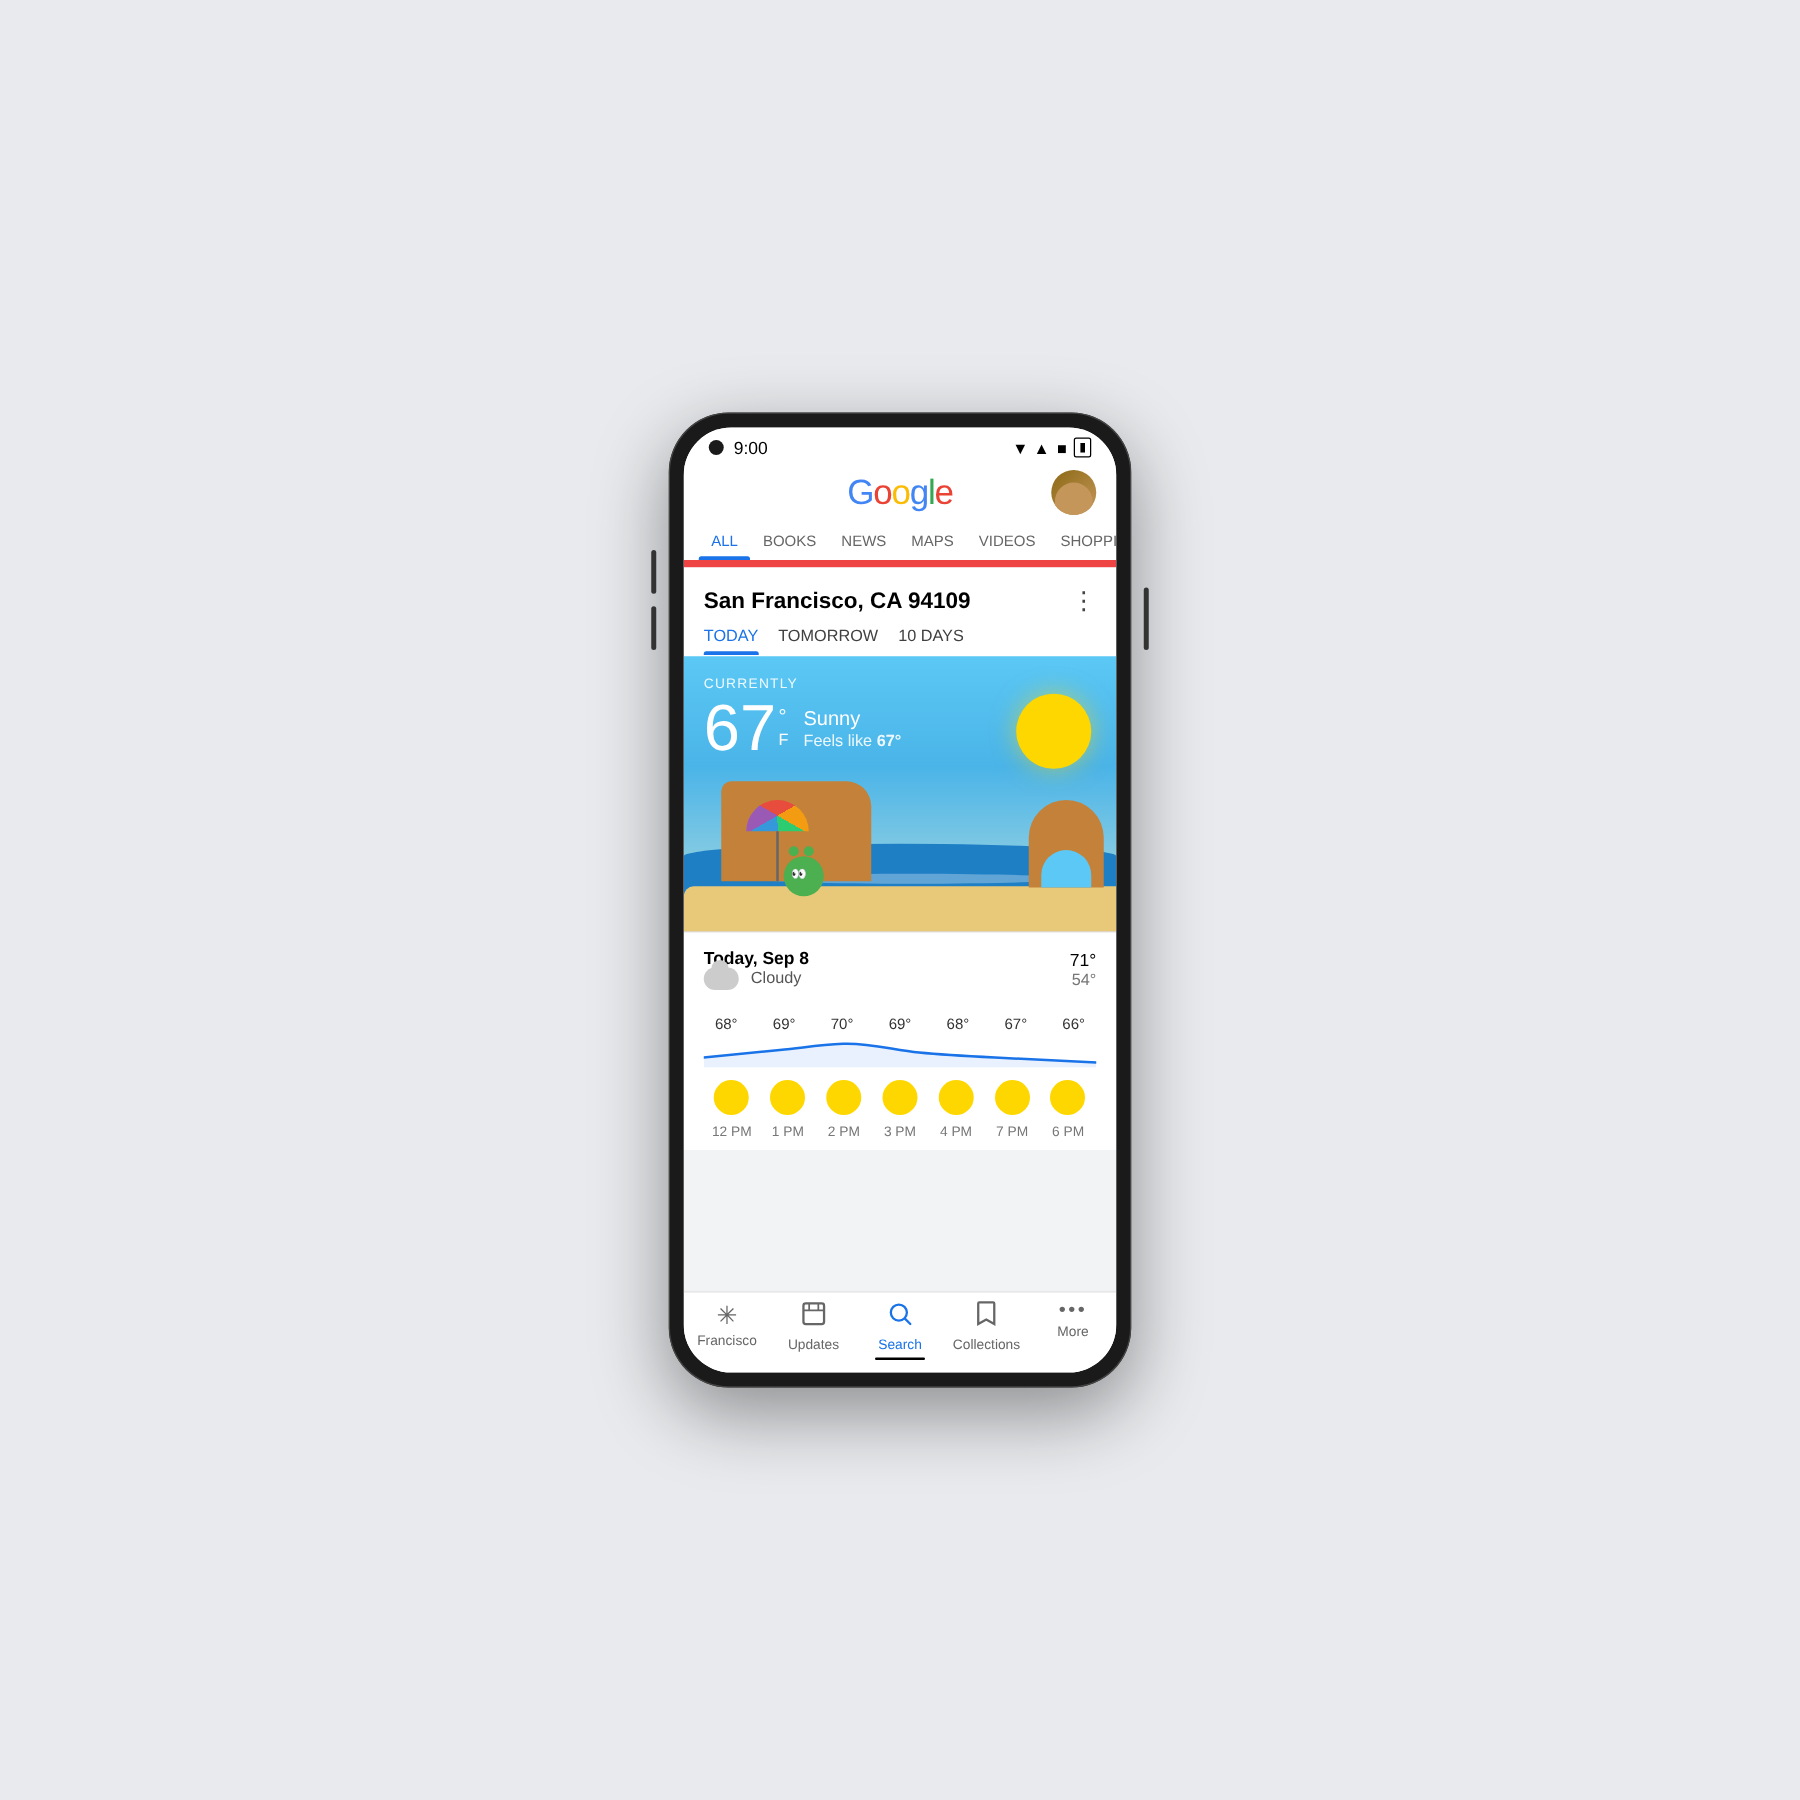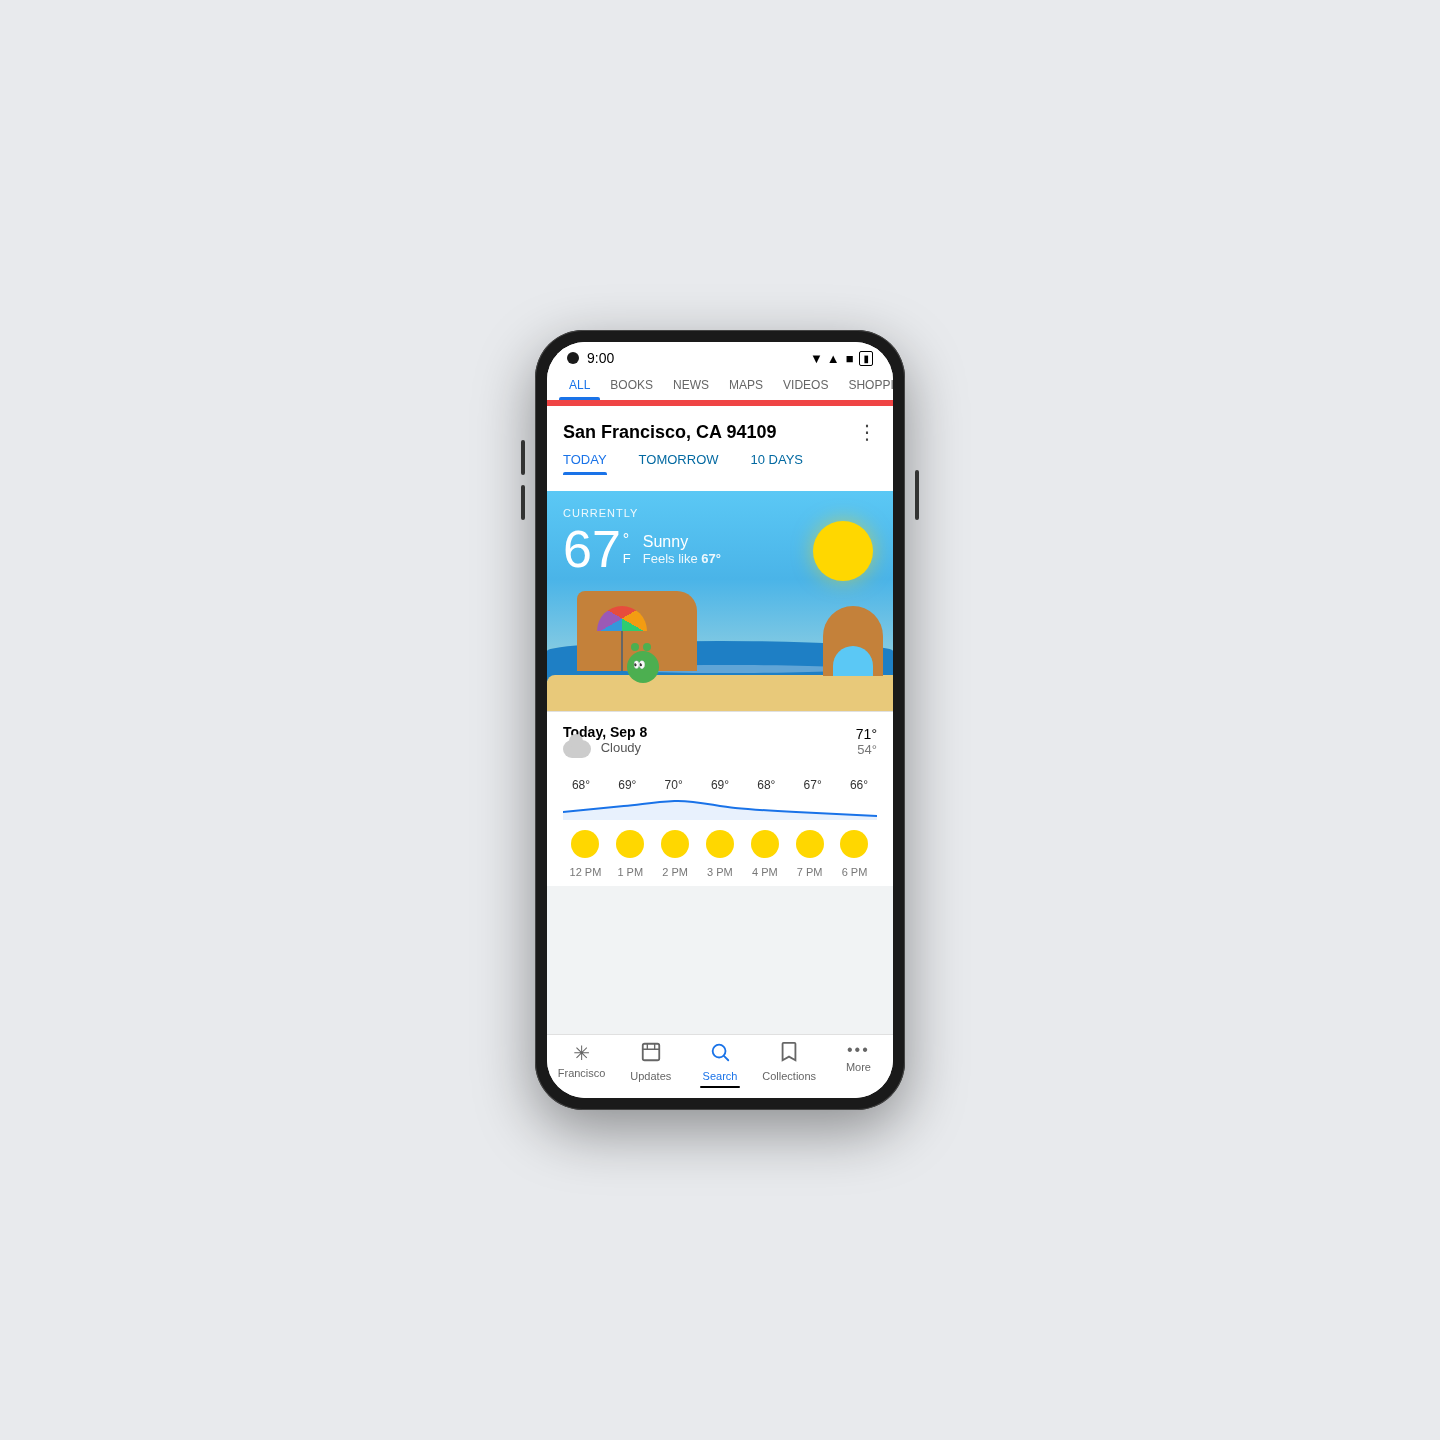--- a/index.html
+++ b/index.html
@@ -206,27 +206,27 @@
     .more-dots {
       font-size: 20px;
       color: #444;
       cursor: pointer;
     }
 
     
     .weather-tabs {
       display: flex;
       padding: 0 16px;
-      gap: 32px;
-      margin-bottom: 16px;
+      gap: 16px;
+      margin-bottom: 1px;
     }
 
     .weather-tab {
       font-size: 13px;
-      color: #0369a1;
+      color: #404040;
       padding-bottom: 8px;
       cursor: pointer;
       position: relative;
     }
 
     .weather-tab.active {
       color: #1a73e8;
       font-weight: 500;
     }
 
@@ -646,20 +646,28 @@
         <span class="time">9:00</span>
       </div>
       <div class="status-right">
         <span style="font-size:13px; font-weight:bold;">▼</span>
         <span style="font-size:13px;">▲</span>
         <span style="font-size:13px; margin-left:2px;">■</span>
         <span style="font-size:13px; margin-left:2px; border:1.5px solid #000; padding:1px 3px; border-radius:2px; font-size:10px;">▮</span>
       </div>
     </div>
 
+    <div class="google-header">
+      <div class="google-logo">
+        <span class="g-blue">G</span><span class="g-red">o</span><span class="g-yellow">o</span><span class="g-blue">g</span><span class="g-green">l</span><span class="g-red">e</span>
+      </div>
+      <div class="avatar">
+        <div class="avatar-face"></div>
+      </div>
+    </div>
 
 
     <div class="search-tabs">
       <div class="tab-item active">ALL</div>
       <div class="tab-item">BOOKS</div>
       <div class="tab-item">NEWS</div>
       <div class="tab-item">MAPS</div>
       <div class="tab-item">VIDEOS</div>
       <div class="tab-item">SHOPPI...</div>
     </div>

